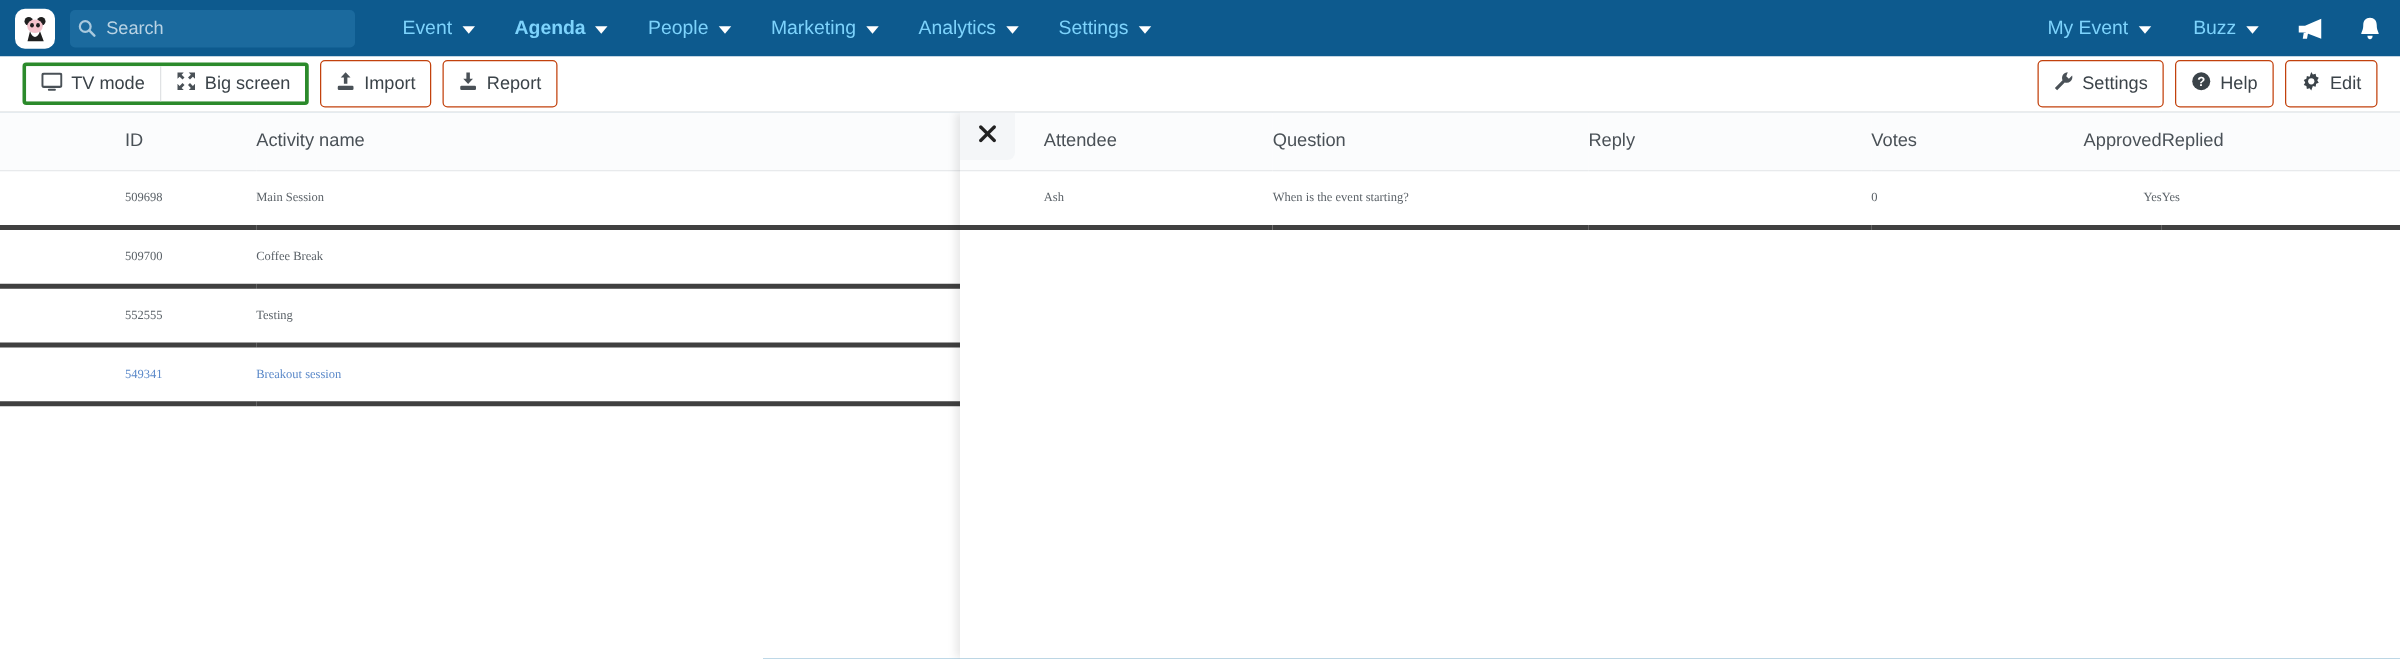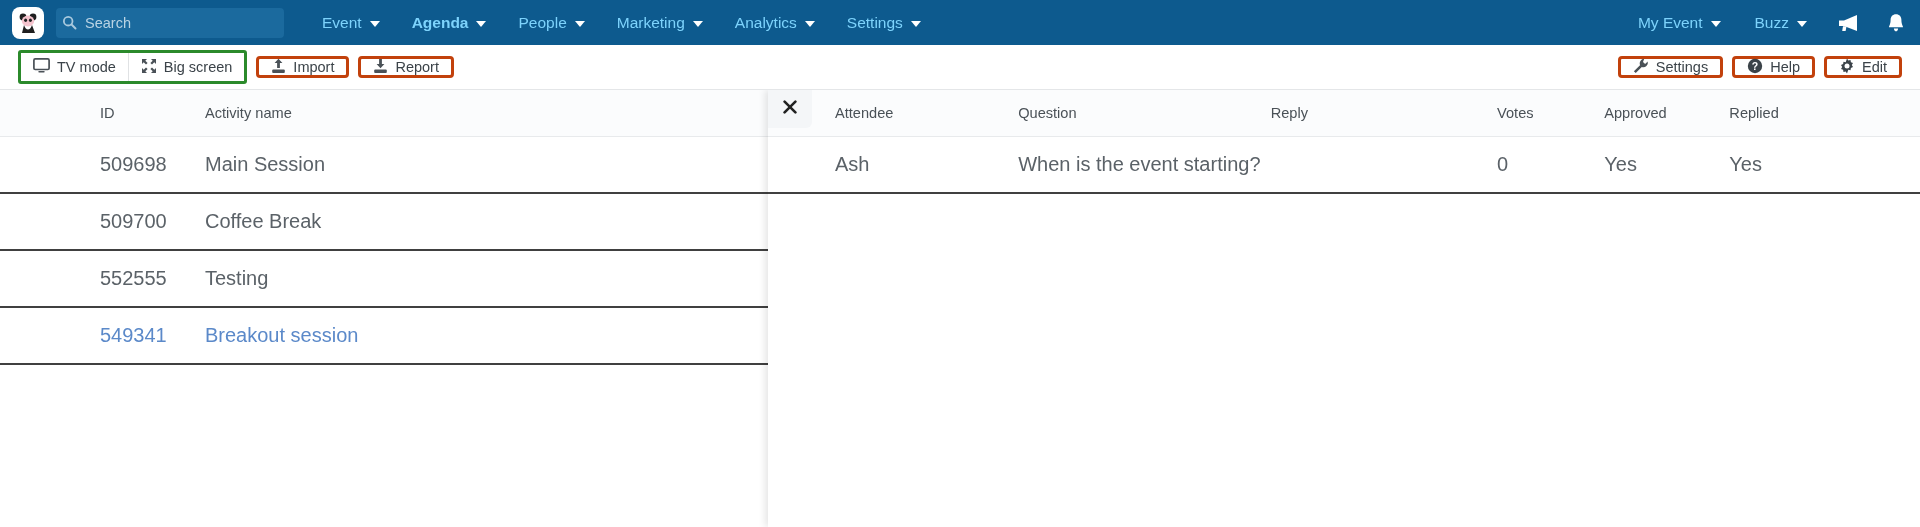--- a/index.html
+++ b/index.html
@@ -82,23 +82,23 @@
     position: relative;
     z-index: 25;
   }
   .hl-group {
     border: 3px solid #2b8a2b;
     border-radius: 3px;
     display: flex;
     padding: 0;
   }
   .btn {
-    height: 22px;
-    background: #ffffff;
-    border: 3px solid #c2410c;
+    height: 38px;
+    background: #ffffff;
+    border: 1px solid #c2410c;
     border-radius: 4px;
     display: flex; align-items: center; gap: 7px;
     padding: 0 12px;
     font-size: 14.5px; color: #3b4349;
     cursor: pointer; white-space: nowrap;
     font-family: "Liberation Sans", sans-serif;
   }
   .hl-group .btn { border: none; border-radius: 0; height: 28px; }
   .hl-group .btn + .btn { border-left: 1px solid #e0e2e4; }
   .spacer-8 { width: 9px; }
@@ -118,25 +118,26 @@
     text-align: left;
     font-weight: normal;
     font-size: 14.6px;
     color: #4a5157;
     padding: 15px 0 15px 0;
     background: #fbfcfd;
     border-bottom: 1px solid #e8eaec;
     height: 46px;
   }
   table.grid td {
-    font-size: 20px;
+    font-size: 10px;
     color: #5b6268;
     padding: 16px 0;
-    border-bottom: 2px solid #404040;
+    border-bottom: 4px solid #404040;
     height: 44px;
+    font-family: Liberation Serif, serif;
   }
   .left-pane .col-id { width: 205px; padding-left: 100px !important; }
   .left-pane .col-name { padding-left: 0; }
   tr.link-row td { color: #5b89c9; }
 
   
   .right-pane {
     position: absolute; left: 768px; top: 0;
     width: 1152px; height: 437px;
     background: #ffffff;
@@ -149,21 +150,21 @@
     border-bottom-right-radius: 6px;
     display: flex; align-items: center; justify-content: center;
     cursor: pointer;
     z-index: 5;
   }
   .right-pane table.grid th { background: #fbfcfd; }
   .right-pane .rc-attendee { width: 210px; padding-left: 67px !important; }
   .right-pane .rc-question { width: 212px; }
   .right-pane .rc-reply { width: 190px; }
   .right-pane .rc-votes { width: 90px; }
-  .right-pane .rc-approved { width: 105px; }
+  .right-pane .rc-approved { width: 105px; text-align: right; }
   .right-pane .rc-replied { width: 160px; }
   .yes { color: #3f8f3f; }
 </style>
 </head>
 <body>
 
 <div class="topnav">
 
   <div class="logo-wrap">
     <div class="logo">

